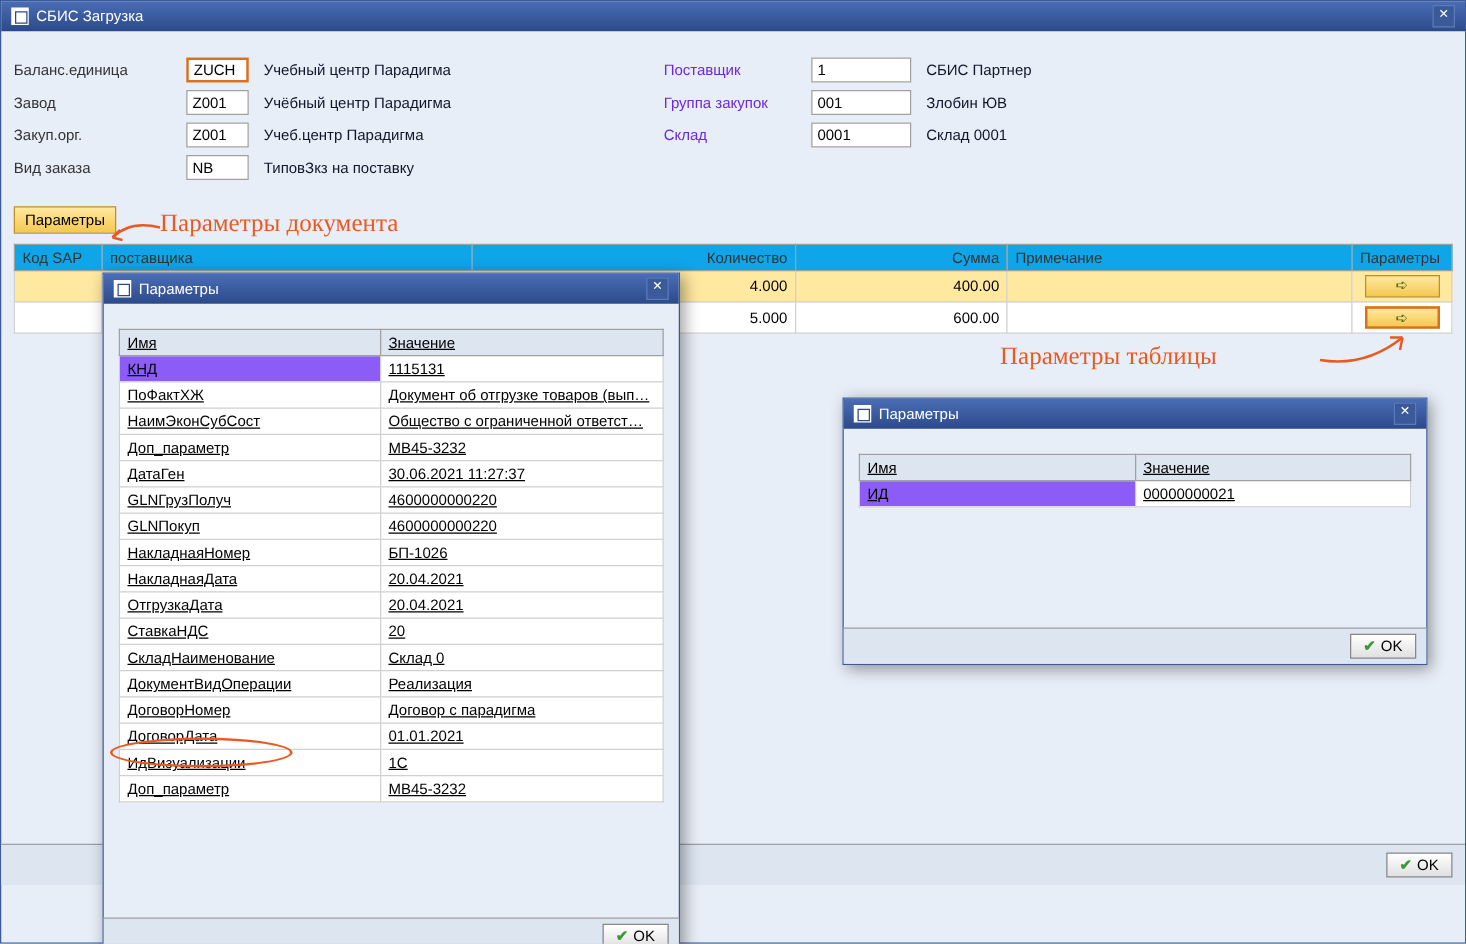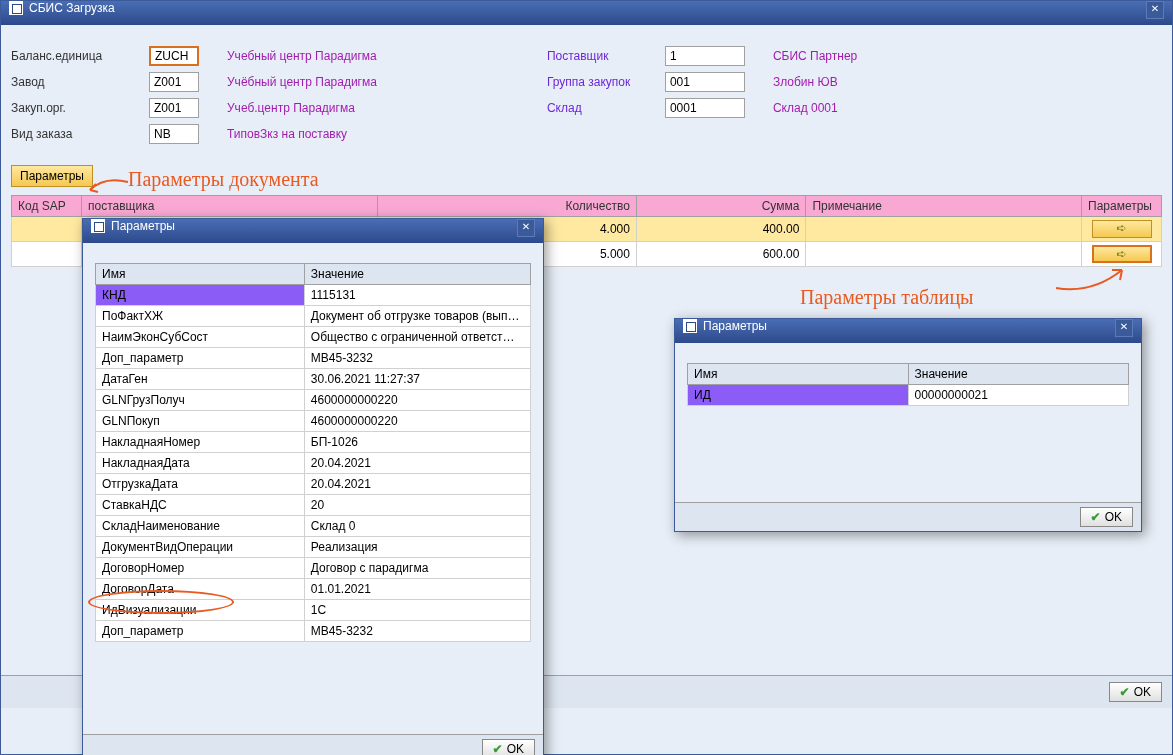--- a/index.html
+++ b/index.html
@@ -1,54 +1,54 @@
 <!DOCTYPE html>
 <html><head>
 <meta charset="utf-8">
 <style>
 * { box-sizing: border-box; margin: 0; padding: 0; font-family: Arial, sans-serif; font-size: 12px; }
 body { background: #e8eef7; width: 1173px; height: 755px; position: relative; overflow: hidden; }
 
 .window { position: absolute; background: #e8eef7; border: 1px solid #3a5a9a; box-shadow: 2px 2px 8px rgba(0,0,0,0.3); }
 .window-main { left: 0; top: 0; width: 1173px; height: 755px; }
-.titlebar { background: linear-gradient(to bottom, #4a6db5, #2c4a8a); color: #fff; padding: 0 8px; display: flex; align-items: flex-start; justify-content: space-between; height: 24px; }
+.titlebar { background: linear-gradient(to bottom, #4a6db5, #2c4a8a); color: #fff; padding: 0 8px; display: flex; align-items: center; justify-content: space-between; height: 24px; }
 .titlebar-left { display: flex; align-items: center; gap: 6px; }
 .title-icon { width: 14px; height: 14px; background: #fff; display: inline-block; position: relative; }
 .title-icon::before { content: ''; position: absolute; left: 3px; top: 3px; width: 8px; height: 8px; border: 1px solid #2c4a8a; }
 .close-btn { width: 18px; height: 18px; background: #3a5a9a; border: 1px solid #5a7aba; color: #fff; text-align: center; line-height: 14px; cursor: pointer; font-size: 10px; }
 
 .content { padding: 20px 10px 10px 10px; position: relative; }
 
 .form-area { display: flex; gap: 40px; margin-bottom: 20px; }
 .form-col { display: flex; flex-direction: column; gap: 4px; }
 .form-row { display: flex; align-items: center; gap: 8px; height: 22px; }
 .form-label { width: 130px; color: #333; }
 .form-label-r { width: 110px; color: #6d28d9; }
 .form-input { background: #fff; border: 1px solid #a0a0a0; padding: 2px 4px; height: 20px; }
 .form-input.w50 { width: 50px; }
 .form-input.w80 { width: 80px; }
 .form-input.highlight { border: 2px solid #d97020; }
-.form-desc { color: #a21caf; margin-left: 20px; }
+.form-desc { color: #0f172a; margin-left: 4px; }
 
 .params-btn { background: linear-gradient(to bottom, #ffe8a0, #f5c850); border: 1px solid #c09020; padding: 3px 8px; cursor: pointer; display: inline-block; margin-bottom: 8px; }
 
 .annotation { position: absolute; color: #e85a20; font-family: 'Comic Sans MS', cursive; font-size: 20px; font-weight: normal; pointer-events: none; }
 .arrow { position: absolute; pointer-events: none; }
 
 .table-main { width: 100%; border-collapse: collapse; background: #fff; }
-.table-main th { background: #f9a8d4; border: 1px solid #a0a0a0; padding: 3px 6px; text-align: left; font-weight: normal; color: #333; }
+.table-main th { background: #0ea5e9; border: 1px solid #a0a0a0; padding: 3px 6px; text-align: left; font-weight: normal; color: #333; }
 .table-main td { border: 1px solid #d0d0d0; padding: 3px 6px; background: #fff; }
 .table-main td.num { text-align: right; }
 .row-highlight td { background: #ffe8a0; }
 .param-cell-btn { background: linear-gradient(to bottom, #ffe8a0, #f5c850); border: 1px solid #c09020; width: 60px; height: 18px; text-align: center; cursor: pointer; display: inline-block; }
 .arrow-icon { color: #5a7020; font-size: 12px; }
 .param-cell-btn.sel { border: 2px solid #d97020; }
 
 .dialog { position: absolute; background: #e8eef7; border: 1px solid #3a5a9a; box-shadow: 3px 3px 12px rgba(0,0,0,0.4); }
-.dialog-body { padding: 20px 12px 12px 12px; }
+.dialog-body { padding: 20px 12px 12px 12px; text-decoration: underline; }
 .param-table { width: 100%; border-collapse: collapse; background: #fff; border: 1px solid #888; }
 .param-table th { background: #dde5f0; border: 1px solid #a0a0a0; padding: 3px 6px; text-align: left; font-weight: normal; }
 .param-table td { border: 1px solid #d0d0d0; padding: 3px 6px; background: #fff; white-space: nowrap; overflow: hidden; text-overflow: ellipsis; max-width: 220px; }
 .param-table tr.sel td { background: #8b5cf6; }
 .param-table tr.sel td.val { background: #fff; }
 .dialog-footer { background: #dde5f0; border-top: 1px solid #a0a0a0; padding: 4px 8px; text-align: right; }
 .ok-btn { background: linear-gradient(to bottom, #fff, #e0e0e0); border: 1px solid #888; padding: 2px 10px; cursor: pointer; display: inline-flex; align-items: center; gap: 4px; }
 .ok-btn .check { color: #3a9a3a; font-weight: bold; }
 
 .circle-annot { position: absolute; border: 2px solid #e85a20; border-radius: 50%; pointer-events: none; }
@@ -152,21 +152,21 @@
       </span>
   </div>
 </div>
 
 <div class="annotation" style="left: 128px; top: 168px;">Параметры документа</div>
 <svg class="arrow" style="left: 84px; top: 168px;" width="46" height="30">
   <path d="M 44 14 Q 20 8 6 22" stroke="#e85a20" stroke-width="2" fill="none"></path>
   <path d="M 6 22 L 12 16 M 6 22 L 14 24" stroke="#e85a20" stroke-width="2" fill="none"></path>
 </svg>
 
-<div class="annotation" style="left: 800px; top: 286px;">Параметры таблицы</div>
+<div class="annotation" style="left: 800px; top: 274px;">Параметры таблицы</div>
 <svg class="arrow" style="left: 1052px; top: 264px;" width="80" height="36">
   <path d="M 4 24 Q 40 30 70 6" stroke="#e85a20" stroke-width="2" fill="none"></path>
   <path d="M 70 6 L 60 6 M 70 6 L 68 16" stroke="#e85a20" stroke-width="2" fill="none"></path>
 </svg>
 
 <div class="dialog" style="left: 82px; top: 218px; width: 462px;">
   <div class="titlebar">
     <div class="titlebar-left">
       <span class="title-icon"></span>
       <span>Параметры</span>

